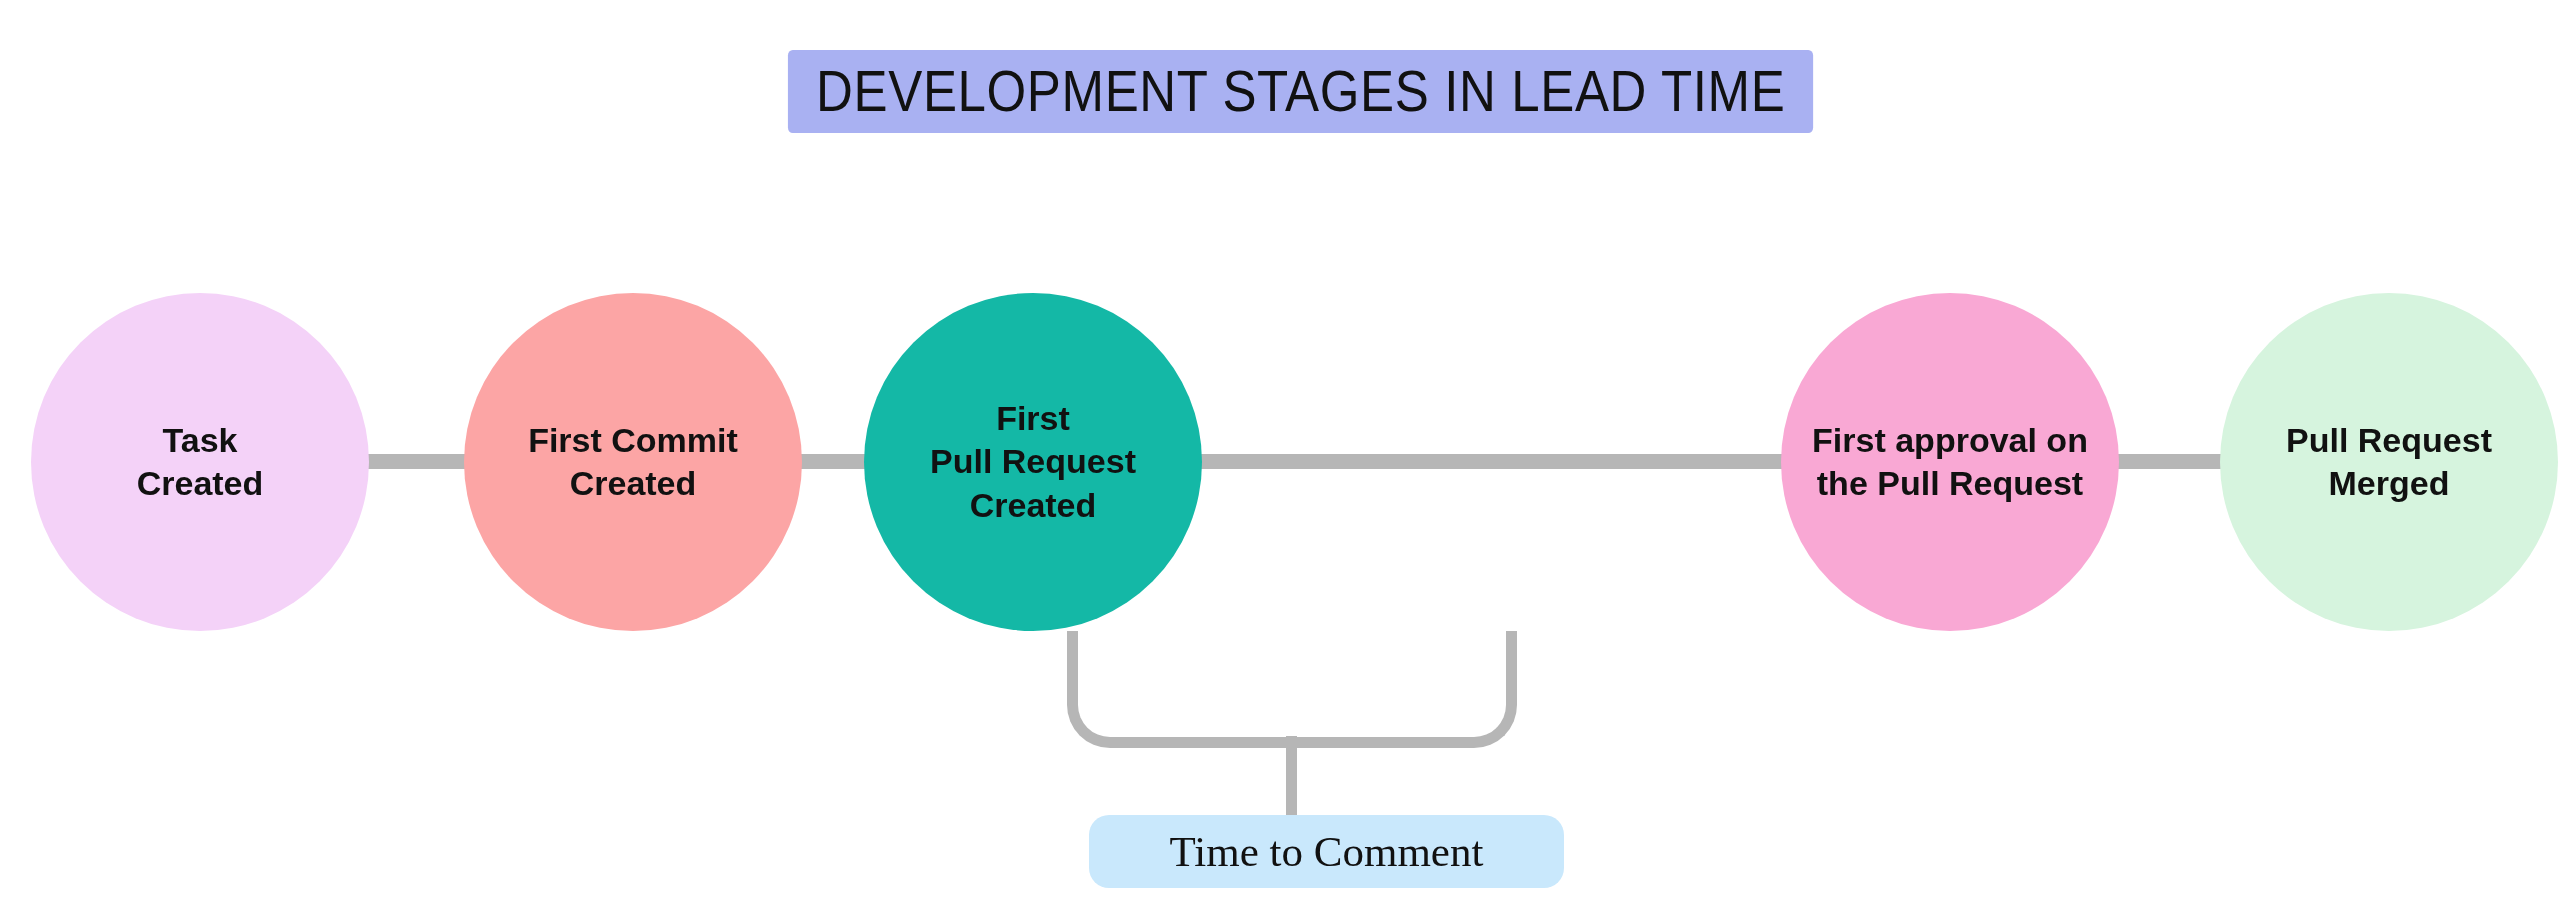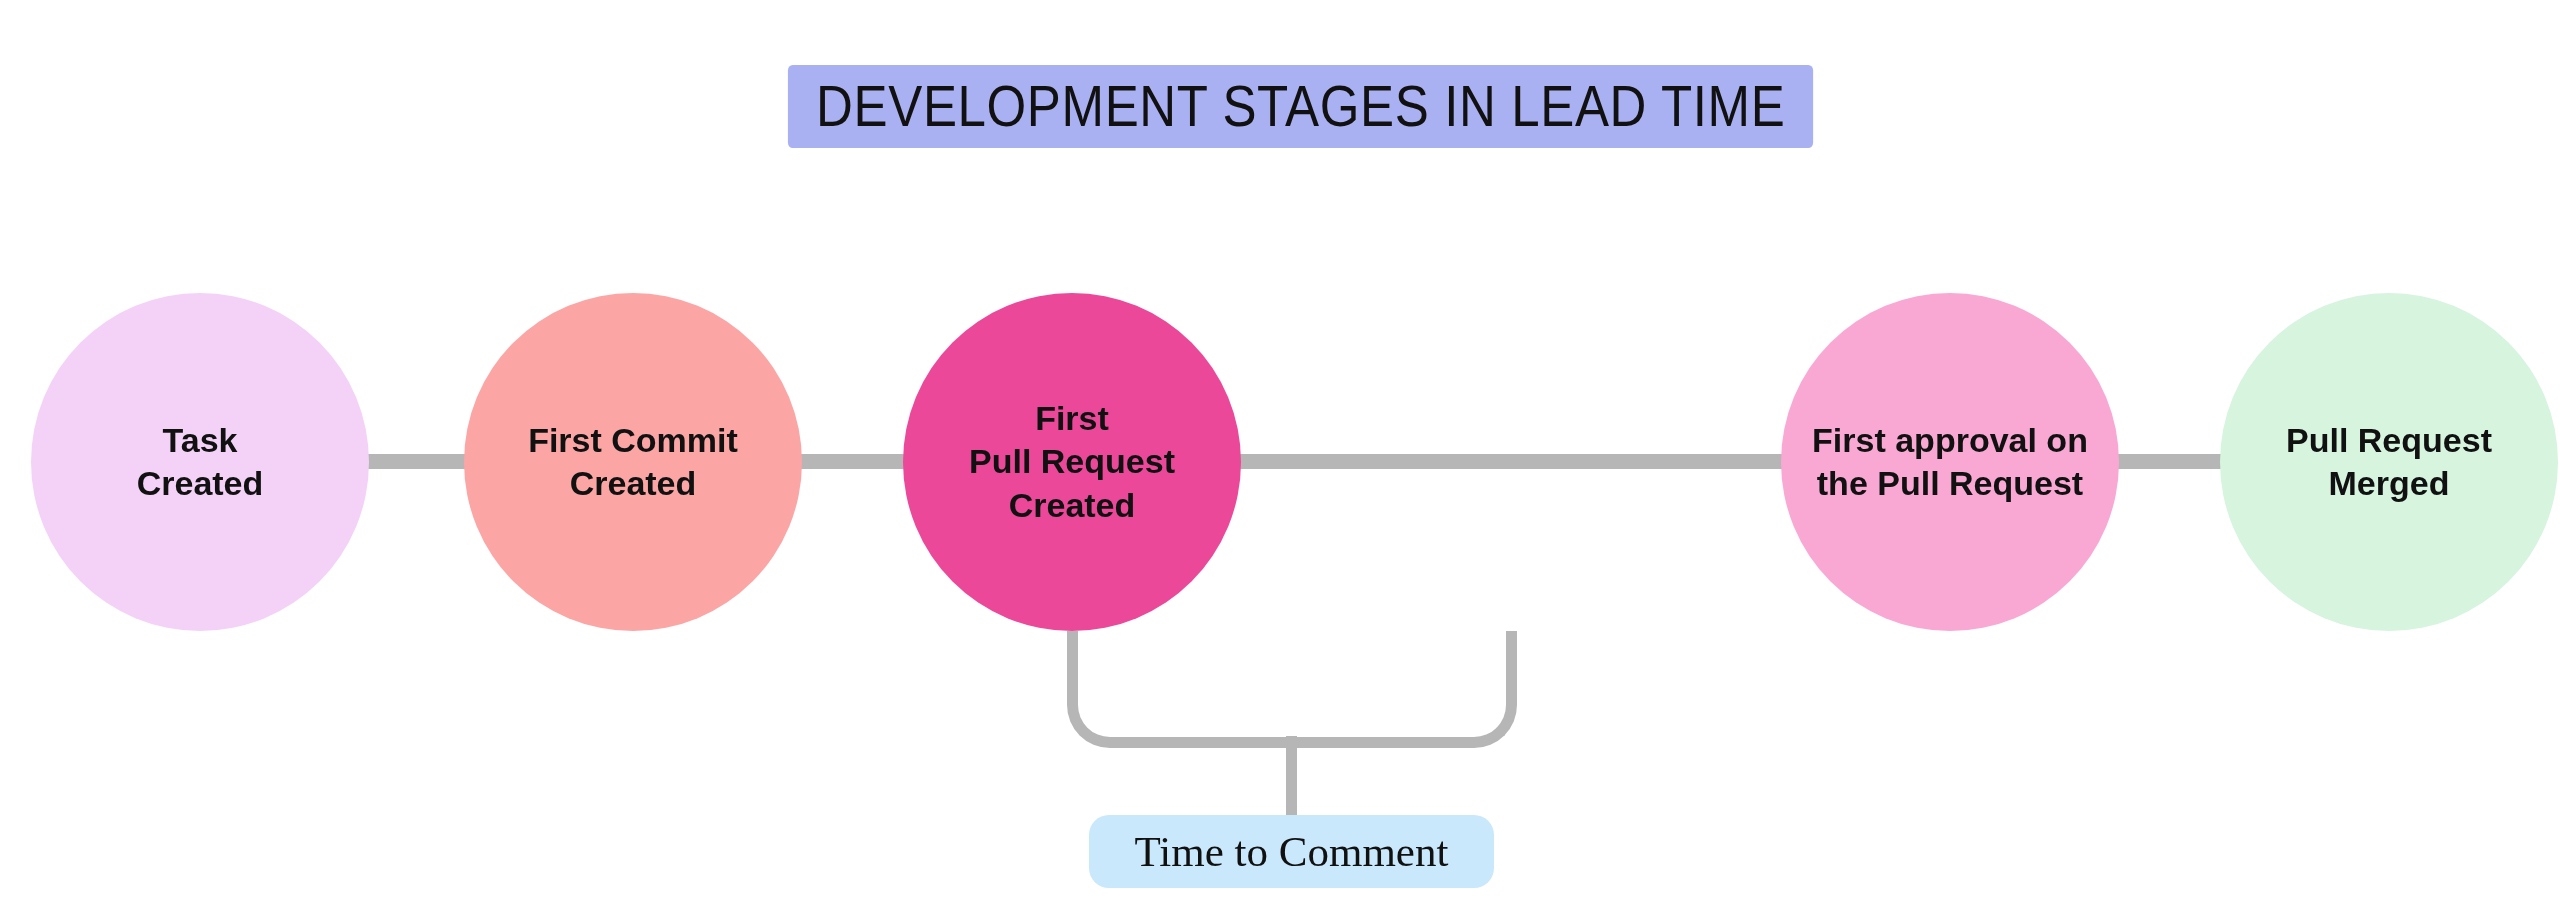--- a/index.html
+++ b/index.html
@@ -14,21 +14,21 @@
     background: #ffffff;
     overflow: hidden;
     font-family: "Liberation Sans", sans-serif;
     color: #111111;
   }
   * { box-sizing: border-box; }
 
   
   .title-wrap {
     position: absolute;
-    top: 65px;
+    top: 50px;
     left: 0;
     width: 100%;
     display: flex;
     justify-content: center;
     padding-left: 26px;
   }
   .title {
     display: inline-block;
     padding: 11px 32px;
     border-radius: 5.5px;
@@ -93,21 +93,21 @@
     width: 11px;
     height: 82px;
     z-index: 0;
   }
 
   
   .note {
     position: absolute;
     left: 1089px;
     top: 815px;
-    width: 405px;
+    width: 475px;
     height: 73px;
     border-radius: 20px;
     display: flex;
     align-items: center;
     justify-content: center;
     font-family: cursive;
     font-size: 43px;
     font-weight: 400;
     z-index: 2;
     color: #111111;
@@ -123,21 +123,21 @@
   </div>
 
   <div class="connector-main" style="background-color: rgb(182, 182, 182);"></div>
 
   <div class="stage" style="left: 31px; background-color: rgb(244, 210, 248);">Task
 Created</div>
 
   <div class="stage" style="left: 464px; background-color: #fca5a5;">First Commit
 Created</div>
 
-  <div class="stage" style="left: 903px; background-color: #ec4899;">First
+  <div class="stage" style="left: 864px; background-color: #14b8a6;">First
 Pull Request
 Created</div>
 
 
   <div class="stage" style="left: 1781px; background-color: #f9a8d4;">First approval on
 the Pull Request</div>
 
   <div class="stage" style="left: 2220px; background-color: rgb(214, 244, 222);">Pull Request
 Merged</div>
 

